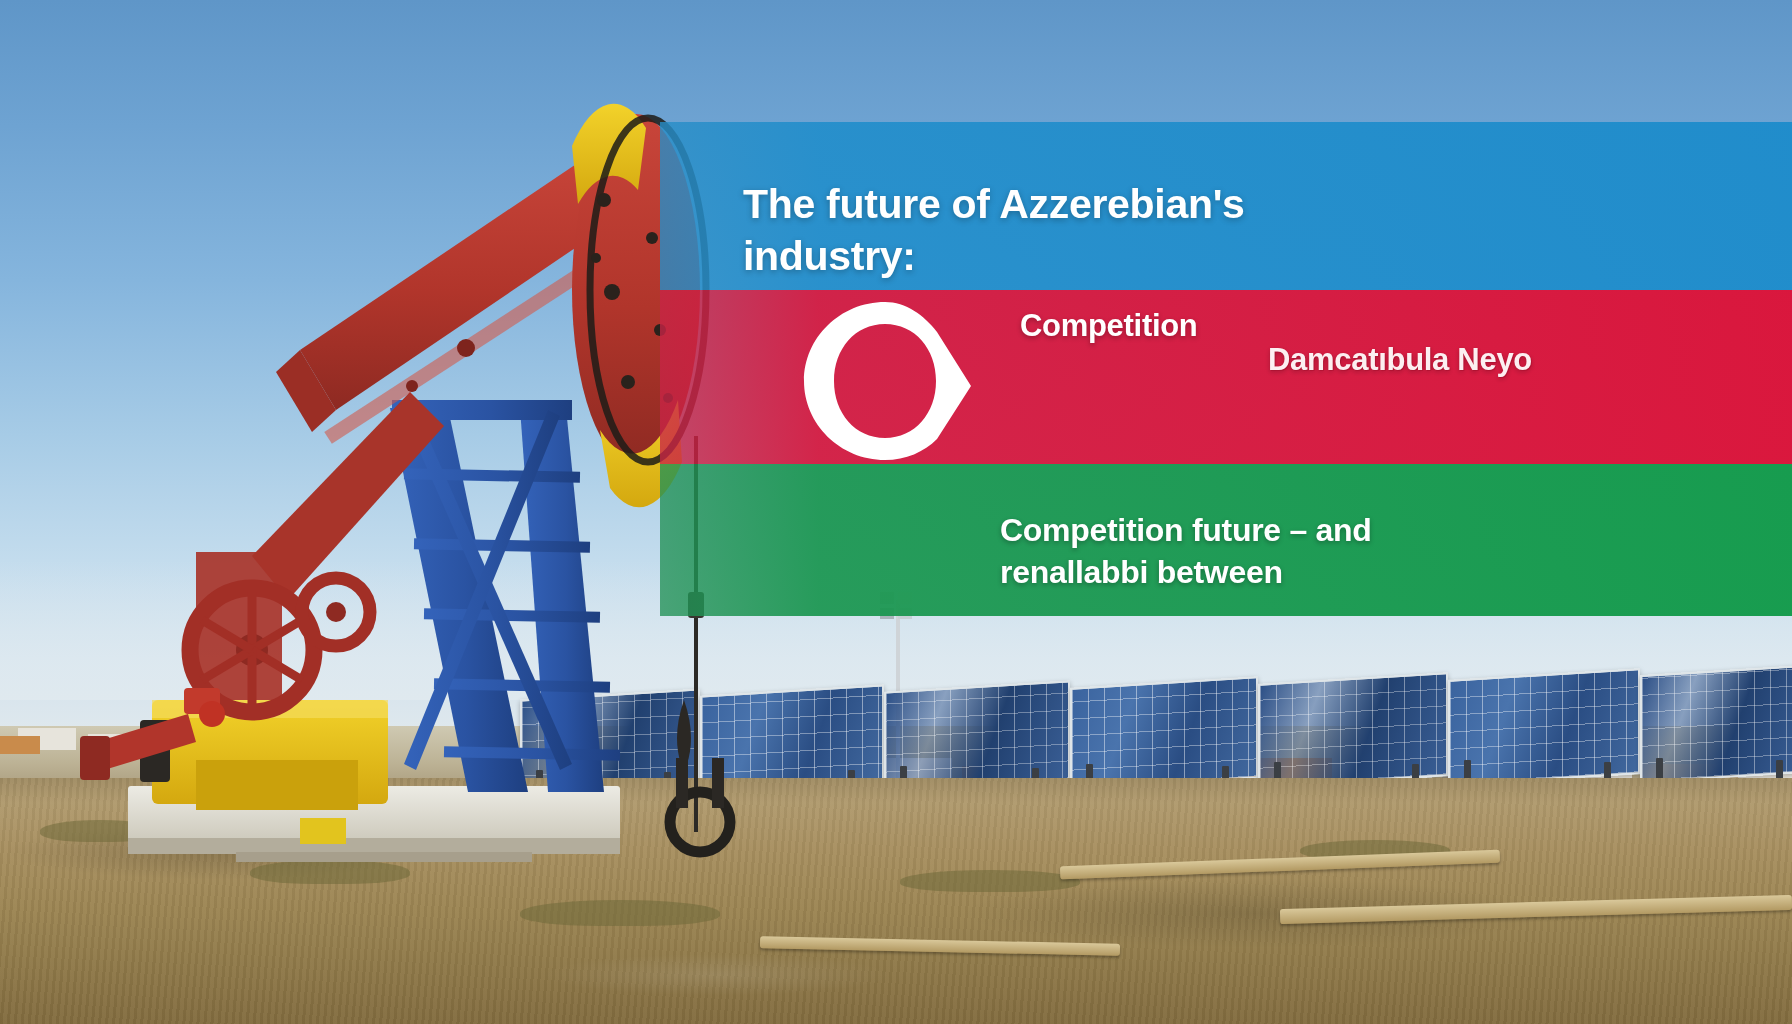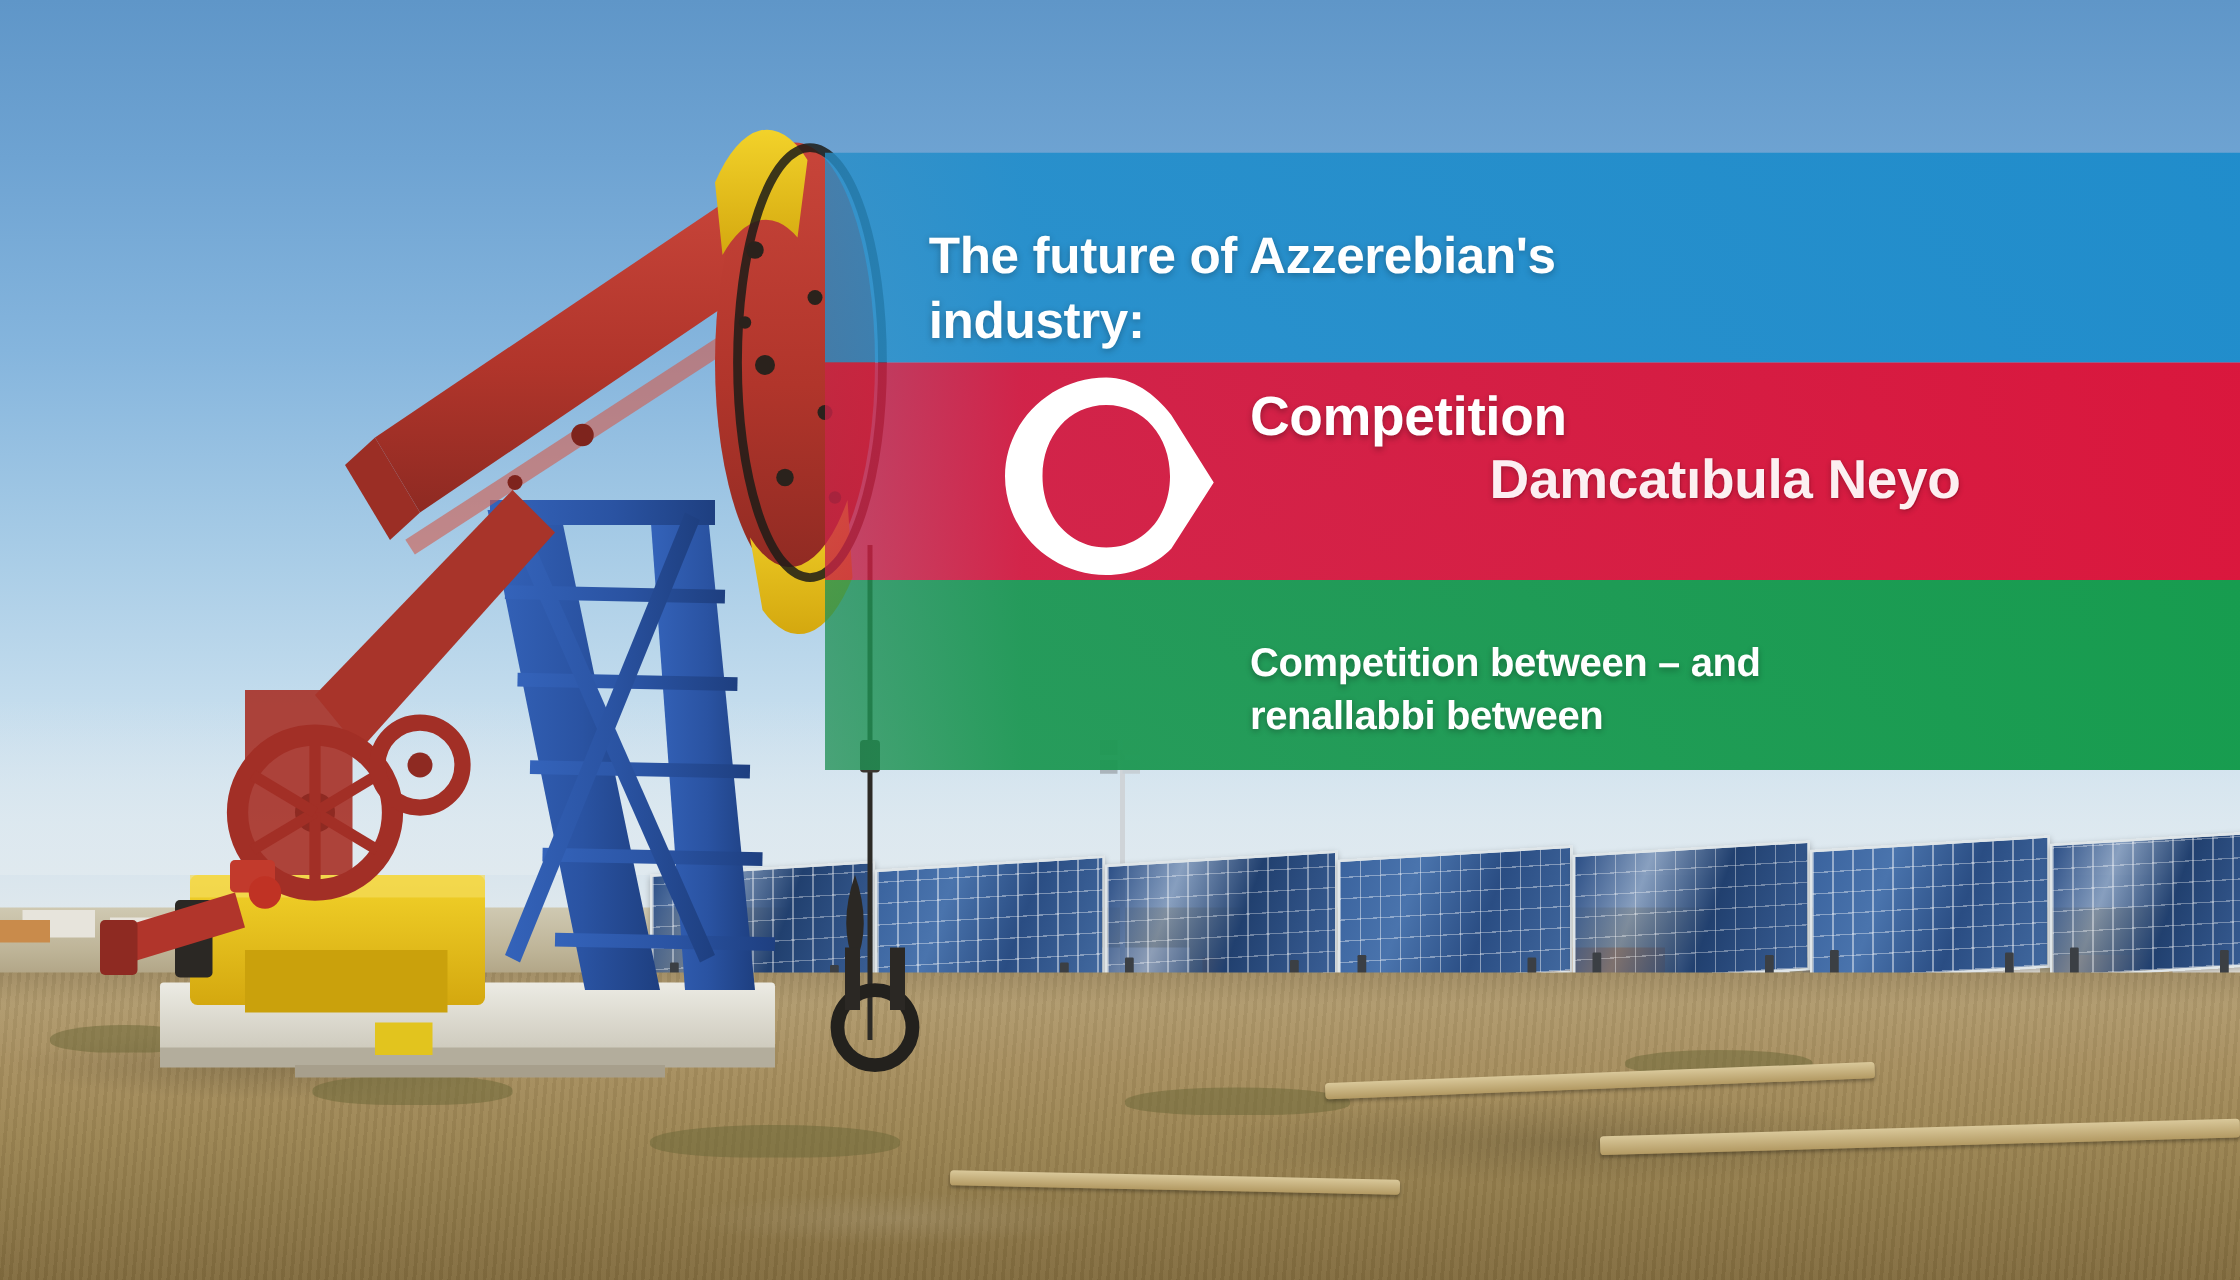--- a/index.html
+++ b/index.html
@@ -86,22 +86,22 @@
   }
 
   .txt{position:absolute;color:#ffffff;font-weight:bold;letter-spacing:-.3px;}
   .title{
     left:83px;top:36px;width:640px;
     font-size:41px;line-height:1.27;
     text-shadow:0 2px 6px rgba(0,0,0,.28);
     margin-top:20px;
   }
   .redtext{
-    left:340px;top:185px;width:760px;
-    font-size:44px;line-height:1.22;
+    left:360px;top:185px;width:760px;
+    font-size:31px;line-height:1.22;
     text-shadow:0 2px 5px rgba(0,0,0,.3);
   }
   .redtext .ghost{
     display:block;margin-top:-4px;
     color:#ffffff;opacity:.93;
     text-shadow:1px 1px 0 rgba(150,10,35,.35),0 2px 5px rgba(0,0,0,.25);
     text-align:center;
   }
   .greentext{
     left:340px;top:388px;width:740px;
@@ -318,19 +318,19 @@
     </svg>
 
     <div class="txt title soft">The future of Azzerebian's industry:</div>
 
     <div class="txt redtext soft">
       <span>Competition</span>
       <span class="ghost">Damcatıbula Neyo</span>
     </div>
 
     <div class="txt greentext soft">
-      <span style="display:block;">Competition between – and</span>
+      <span style="display:block;">Competition future – and</span>
       <span style="display:block;">renallabbi between</span>
     </div>
 
   </div>
 
 </div>
 
 </body></html>

